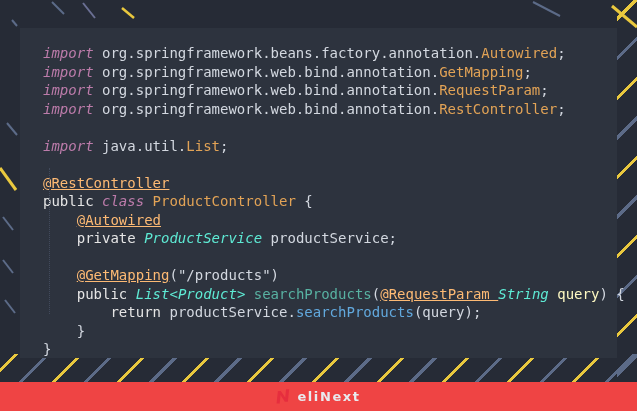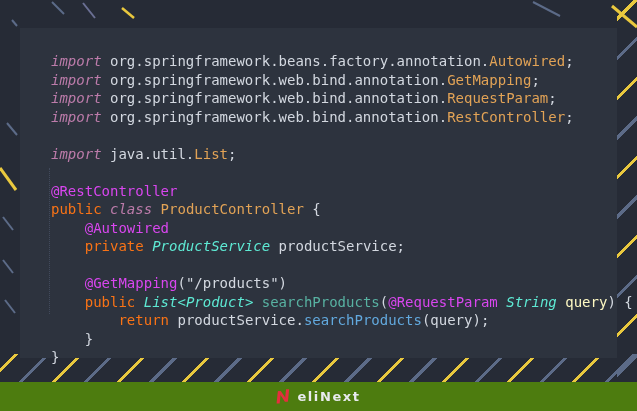--- a/index.html
+++ b/index.html
@@ -29,38 +29,38 @@
   
   .code-panel{
     position:absolute;left:20px;top:28px;width:597px;height:330px;
     background:#2d333e;box-sizing:border-box;padding:8px 0 0 15px;
   }
   .indent-guide{
     position:absolute;left:49px;top:168px;height:146px;width:0;
     border-left:1px dotted #414a5c;
   }
   pre.code{
-    margin:16px;font-family:"DejaVu Sans Mono",monospace;
+    margin:8px;font-family:"DejaVu Sans Mono",monospace;
     font-size:14px;line-height:18.5px;white-space:pre;color:#d3d8e0;
   }
   pre.code .line{height:18.5px;}
   .tk-pl  {color:#d3d8e0;}
-  .tk-kw  {color:#f97316;}
+  .tk-kw  {color:#e5e5e5;}
   .tk-kwi {color:#bd7cab;font-style:italic;}
   .tk-cls {color:#e2a356;}
-  .tk-ann {color:#d946ef;}
+  .tk-ann {color:#fdba74;text-decoration:underline;}
   .tk-typ {color:#5eead4;font-style:italic;}
   .tk-meth{color:#58b2a2;}
   .tk-call{color:#62a9de;}
   .tk-par {color:#fef9c3;}
   .tk-str {color:#d3d8e0;}
   
   .footer{
     position:absolute;left:0;top:382px;width:637px;height:29px;
-    background:#4d7c0f;display:flex;align-items:center;justify-content:center;gap:7px;
+    background:#ef4444;display:flex;align-items:center;justify-content:center;gap:7px;
   }
   .brand{
     color:#e8eaee;font-size:13px;font-weight:600;letter-spacing:1.6px;
     font-family:"DejaVu Sans",sans-serif;
   }
 </style>
 </head>
 <body>
 
 <div class="stage">

